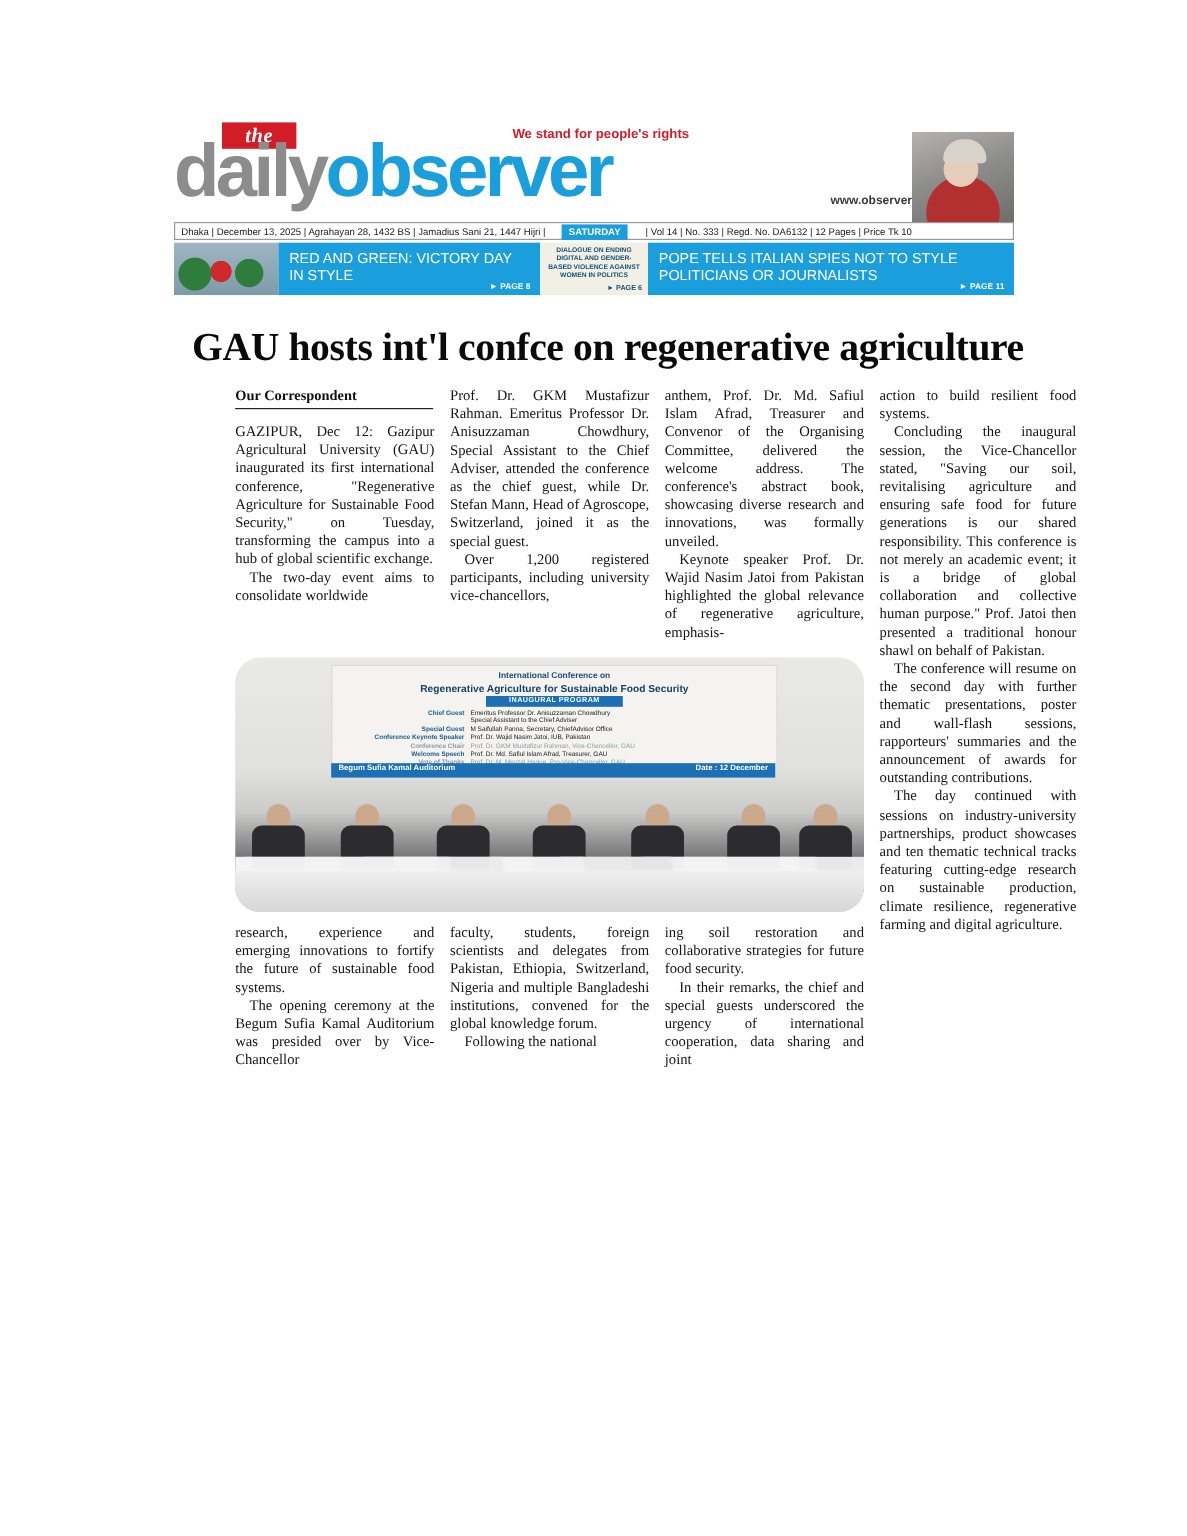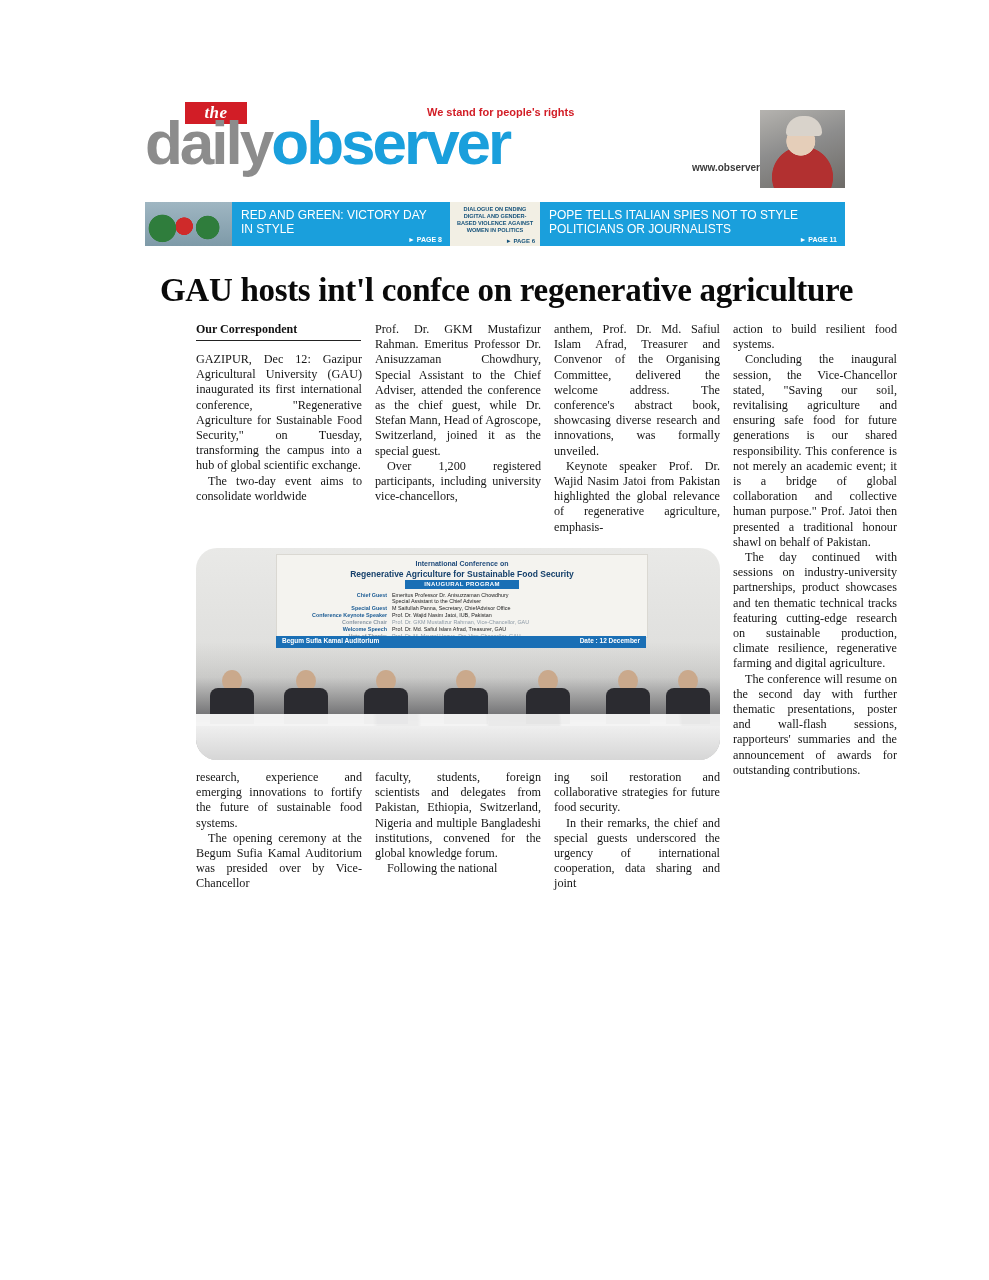--- a/index.html
+++ b/index.html
@@ -439,20 +439,25 @@
     <div class="mast-title">
       <span class="mast-daily">daily</span><span class="mast-observer">observer</span>
     </div>
     <div class="mast-url">www.observerbd.com</div>
   </div>
   <div class="mast-photo">
     <div class="face"></div>
     <div class="hair"></div>
   </div>
 
+  <div class="infobar">
+    <span class="left">Dhaka | December 13, 2025 | Agrahayan 28, 1432 BS | Jamadius Sani 21, 1447 Hijri |</span>
+    <span class="sat">SATURDAY</span>
+    <span class="right">| Vol 14 | No. 333 | Regd. No. DA6132 | 12 Pages | Price Tk 10</span>
+  </div>
 
   <div class="teasers">
     <div class="teaser t1">
       <div class="t-photo-1"></div>
       <div class="t-label-1">
         <div class="txt">RED AND GREEN: VICTORY DAY IN STYLE</div>
         <div class="t-page">► PAGE 8</div>
       </div>
     </div>
 
@@ -487,22 +492,22 @@
   </div>
 
   <div class="col c3a">
     <p class="first">anthem, Prof. Dr. Md. Safiul Islam Afrad, Treasurer and Convenor of the Organising Committee, delivered the welcome address. The conference's abstract book, showcasing diverse research and innovations, was formally unveiled.</p>
     <p>Keynote speaker Prof. Dr. Wajid Nasim Jatoi from Pakistan highlighted the global relevance of regenerative agriculture, emphasis-</p>
   </div>
 
   <div class="col c4">
     <p class="first">action to build resilient food systems.</p>
     <p>Concluding the inaugural session, the Vice-Chancellor stated, "Saving our soil, revitalising agriculture and ensuring safe food for future generations is our shared responsibility. This conference is not merely an academic event; it is a bridge of global collaboration and collective human purpose." Prof. Jatoi then presented a traditional honour shawl on behalf of Pakistan.</p>
+    <p>The conference will resume on the second day with further thematic presentations, poster and wall-flash sessions, rapporteurs' summaries and the announcement of awards for outstanding contributions.</p>
     <p>The day continued with sessions on industry-university partnerships, product showcases and ten thematic technical tracks featuring cutting-edge research on sustainable production, climate resilience, regenerative farming and digital agriculture.</p>
-    <p>The conference will resume on the second day with further thematic presentations, poster and wall-flash sessions, rapporteurs' summaries and the announcement of awards for outstanding contributions.</p>
   </div>
 
   <div class="photo">
     <div class="stage"></div>
     <div class="banner">
       <div class="b-title">International Conference on</div>
       <div class="b-sub">Regenerative Agriculture for Sustainable Food Security</div>
       <div class="b-prog">INAUGURAL PROGRAM</div>
       <div class="row" style="top:37px;">
         <span class="lab">Chief Guest</span><span class="val">Emeritus Professor Dr. Anisuzzaman Chowdhury</span>

